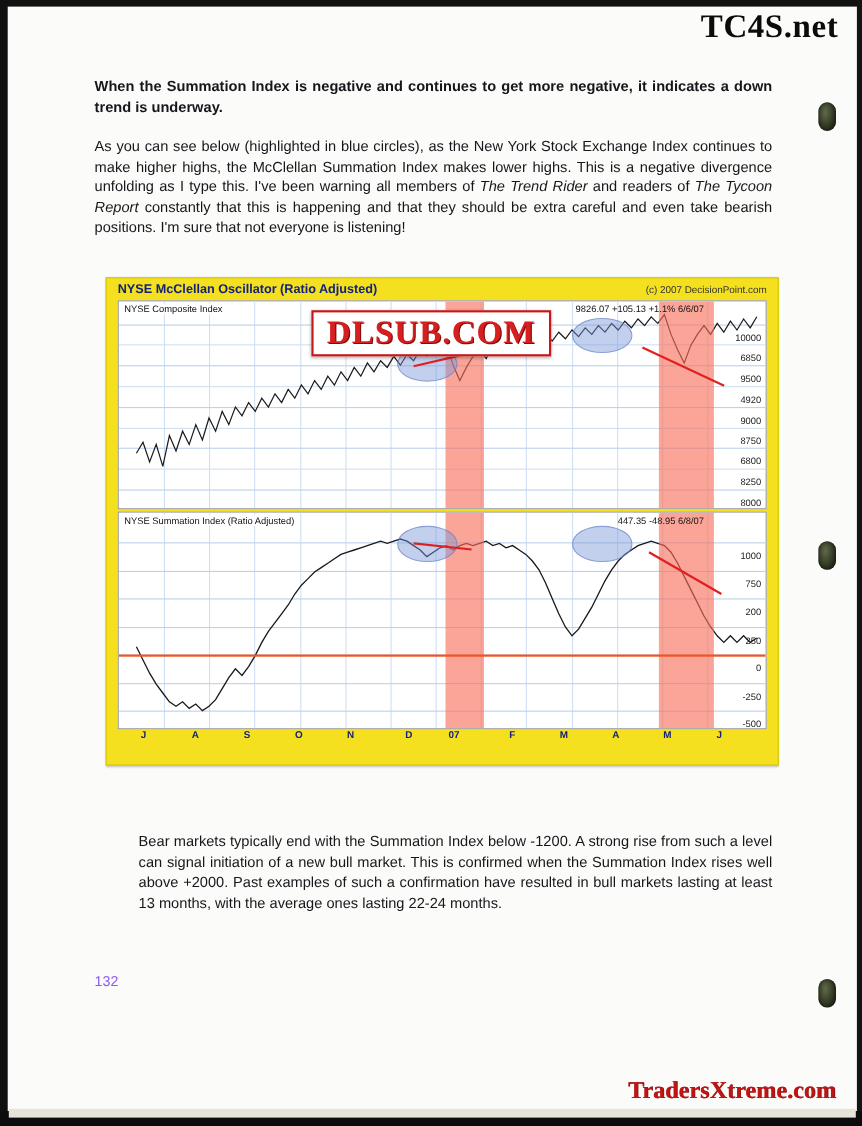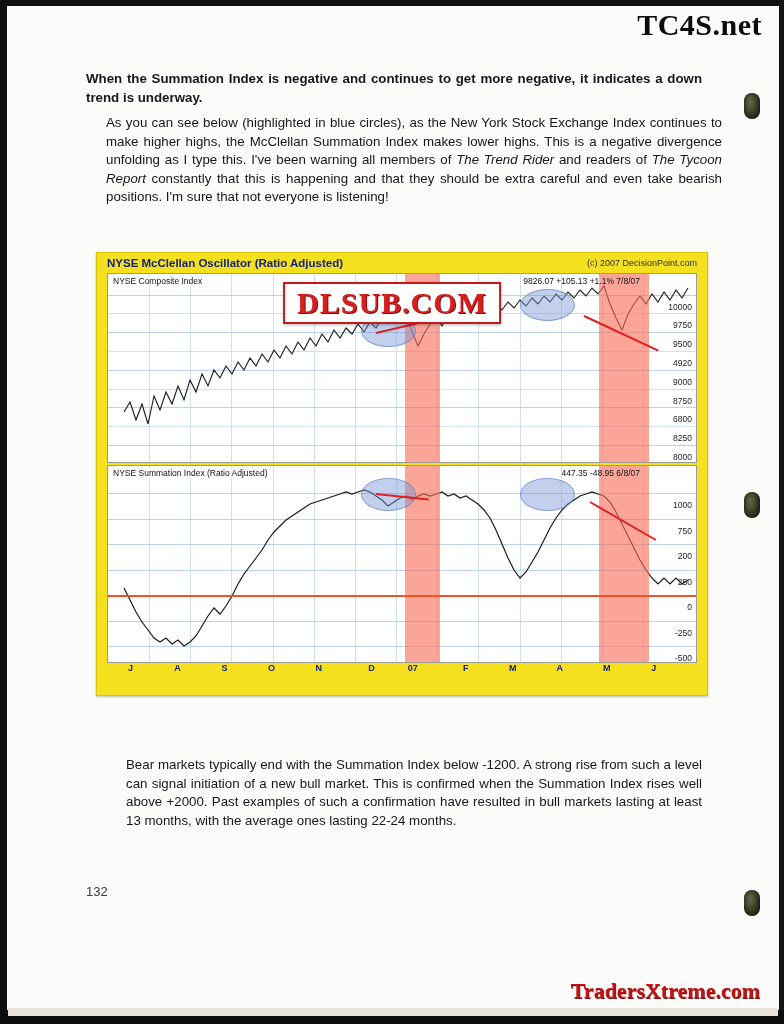--- a/index.html
+++ b/index.html
@@ -40,24 +40,24 @@
     font-weight:bold;font-size:22px;color:#c01515;
     text-shadow:0.5px 0.5px 0 #7d0a0a;
   }
 
   .body-text{
     position:absolute;left:86px;width:616px;
     font-size:13.3px;color:#15171a;line-height:18.5px;
     text-align:justify;
   }
   .p1{top:70px;font-weight:bold;}
-  .p2{top:114px;margin-left:20px;}
+  .p2{top:124px;}
   .p3{top:718px;left:86px;width:616px;}
   .p4{top:756px;left:126px;width:576px;}
-  .pagenum{position:absolute;left:86px;top:884px;font-size:13px;color:#404040;}
+  .pagenum{position:absolute;left:86px;top:884px;font-size:13px;color:#8b5cf6;}
   em{font-style:italic;}
 
   
   .chart-wrap{
     position:absolute;left:96px;top:252px;width:610px;height:442px;
     background:#f4e01e;
     border:1px solid #d8c400;
     box-shadow:0 1px 2px rgba(0,0,0,.25);
   }
   .chart-title{
@@ -161,38 +161,38 @@
         <div class="grid-h" style="top:21%"></div>
       <div class="grid-h major" style="top:31%"></div>
         <div class="grid-h" style="top:41%"></div>
       <div class="grid-h major" style="top:51%"></div>
         <div class="grid-h" style="top:61%"></div>
       <div class="grid-h major" style="top:71%"></div>
         <div class="grid-h" style="top:81%"></div>
       <div class="grid-h major" style="top:91%"></div>
 
       <div class="panel-label">NYSE Composite Index</div>
-      <div class="panel-quote">9826.07  +105.13  +1.1%  7/8/07</div>
+      <div class="panel-quote">9826.07  +105.13  +1.1%  6/6/07</div>
 
       <div class="shade" style="left:50.5%;top:0;width:6.0%;height:100%;"></div>
       <div class="shade" style="left:83.5%;top:0;width:8.5%;height:100%;"></div>
 
       <svg class="series" width="588" height="188" viewBox="0 0 588 188" preserveAspectRatio="none">
         <polyline fill="none" stroke="#1a1a1a" stroke-width="1.1" points="16,138 22,128 28,146 34,130 40,150 46,122 52,136 58,118 64,130 70,112 76,126 82,106 88,118 94,100 100,112 106,96 112,104 118,92 124,100 130,88 136,96 142,84 148,92 154,80 160,88 166,76 172,84 178,72 184,80 190,68 196,76 202,64 208,72 214,60 220,68 226,56 232,64 238,54 244,60 250,50 256,58 262,48 268,54 274,44 280,50 286,42 292,48 298,40 304,58 310,72 316,60 322,50 328,44 334,52 340,40 346,46 352,36 358,44 364,34 370,40 376,32 382,38 388,30 394,36 400,28 406,34 412,26 418,32 424,24 430,30 436,22 442,28 448,20 454,26 460,18 466,24 472,16 478,22 484,14 490,20 496,12 502,30 508,44 514,56 520,40 526,30 532,22 538,30 544,20 550,28 556,18 562,26 568,16 574,24 580,14"></polyline>
       </svg>
 
       <div class="ellipse" style="left:43%;top:22%;width:9%;height:16%;"></div>
       <div class="ellipse" style="left:70%;top:8%;width:9%;height:16%;"></div>
 
       <div class="divline" style="left:45.5%;top:31%;width:9%;transform:rotate(-13deg);"></div>
       <div class="divline" style="left:81%;top:22%;width:14%;transform:rotate(25deg);"></div>
 
       <div class="axis-labels">
         <span style="top:11%">10000</span>
-        <span style="top:21%">9750</span>
+        <span style="top:21%">6850</span>
         <span style="top:31%">9500</span>
         <span style="top:41%">4920</span>
         <span style="top:51%">9000</span>
         <span style="top:61%">8750</span>
         <span style="top:71%">6800</span>
         <span style="top:81%">8250</span>
         <span style="top:91%">8000</span>
         <span style="top:99%">6350</span>
       </div>
     </div>

